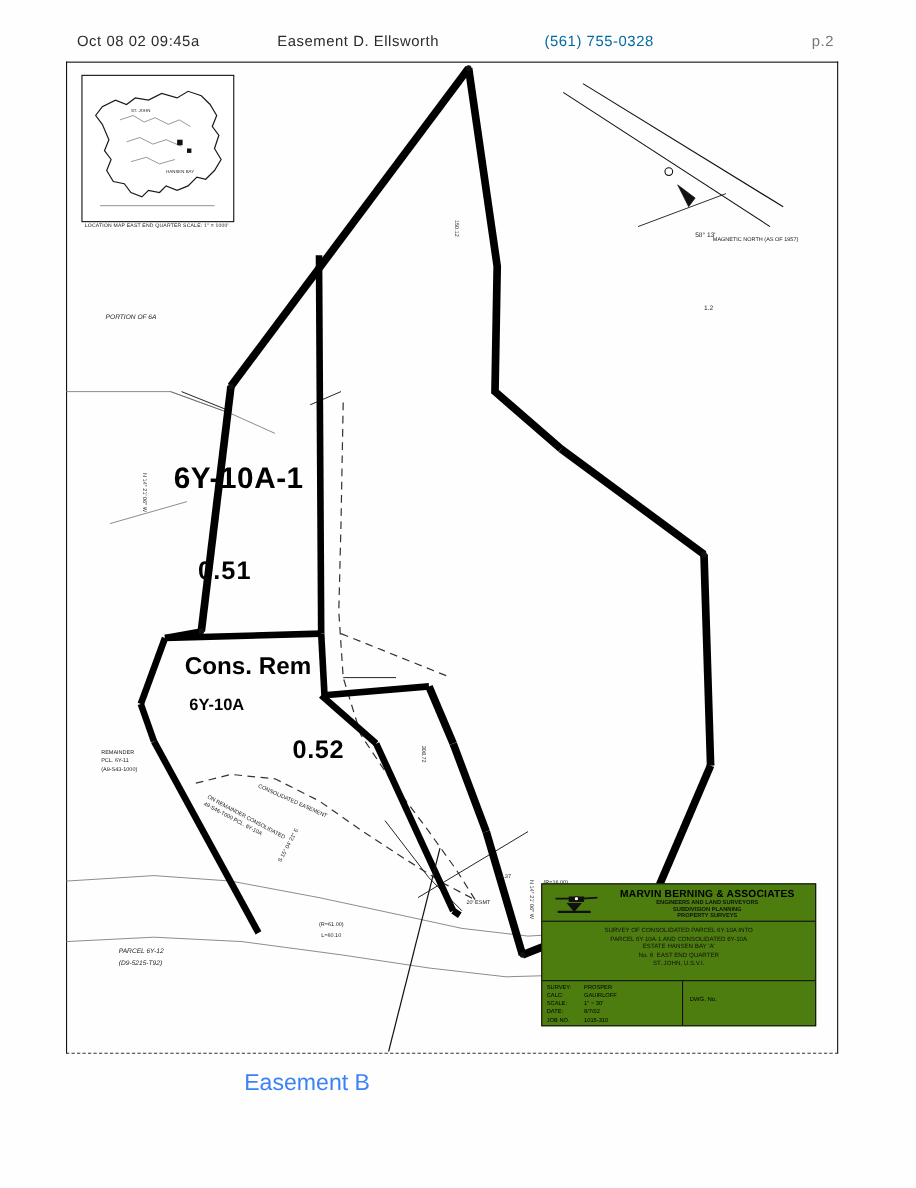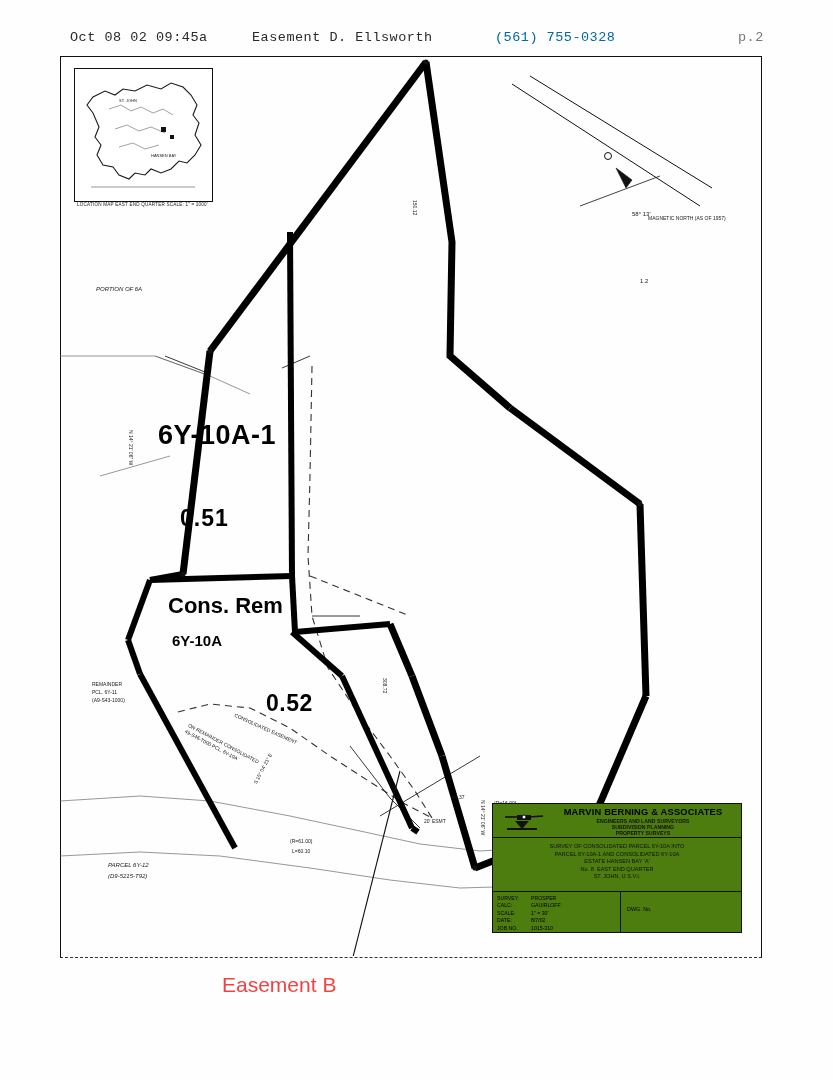--- a/index.html
+++ b/index.html
@@ -21,21 +21,21 @@
     height: 1080px;
     background: #fefefe;
   }
   
   .fax-header {
     position: absolute;
     top: 30px;
     left: 60px;
     width: 740px;
     height: 20px;
-    font-family: Liberation Mono, monospace;
+    font-family: Liberation Sans, sans-serif;
     font-size: 13.5px;
     color: #2a2a2a;
     letter-spacing: 0.5px;
     white-space: nowrap;
   }
   .fax-header span { position: absolute; top: 0; }
   .fax-date     { left: 10px; }
   .fax-name     { left: 192px; }
   .fax-phone    { left: 435px; color: #0369a1; }
   .fax-page     { left: 640px; color: #777; margin-left: 38px; }
@@ -84,22 +84,22 @@
     font-family: "Liberation Sans", sans-serif;
     font-weight: bold;
     color: #000;
     white-space: nowrap;
     text-align: center;
   }
   .lbl-6y10a1  { left: 158px; top: 420px; font-size: 27px; letter-spacing: .5px; }
   .lbl-051     { left: 180px; top: 505px; font-size: 23px; letter-spacing: 1px; }
   .lbl-consrem { left: 168px; top: 593px; font-size: 22px; }
   .lbl-6y10a   { left: 172px; top: 632px; font-size: 15px; }
-  .lbl-052     { left: 266px; top: 668px; font-size: 23px; letter-spacing: .5px; margin-top: 22px; }
-  .lbl-easementb { left: 222px; top: 973px; font-size: 21px; font-weight: normal; color: #ef4444; }
+  .lbl-052     { left: 266px; top: 668px; font-size: 23px; letter-spacing: .5px; }
+  .lbl-easementb { left: 222px; top: 973px; font-size: 21px; font-weight: normal; color: #3b82f6; }
 
   
   .note {
     position: absolute;
     font-family: "Liberation Sans", sans-serif;
     color: #1a1a1a;
     white-space: nowrap;
   }
   .note.tiny  { font-size: 6px; }
   .note.xtiny { font-size: 5px; }

